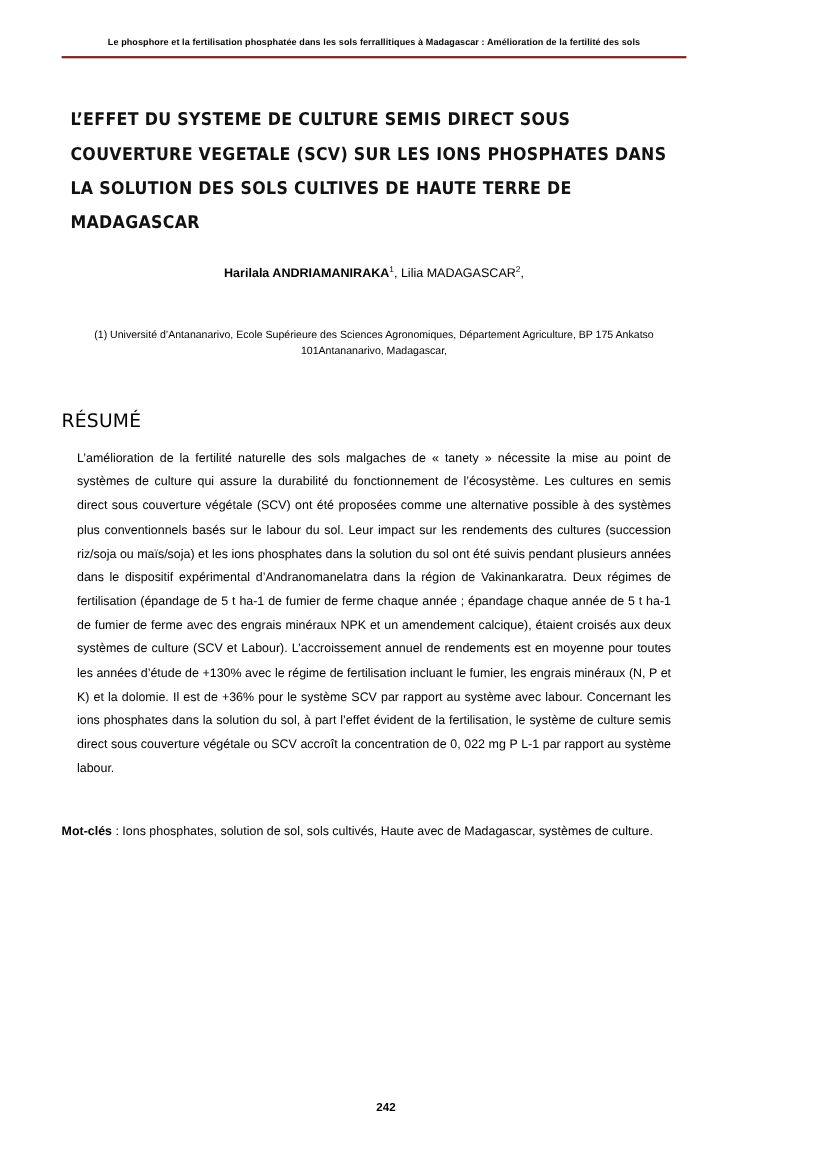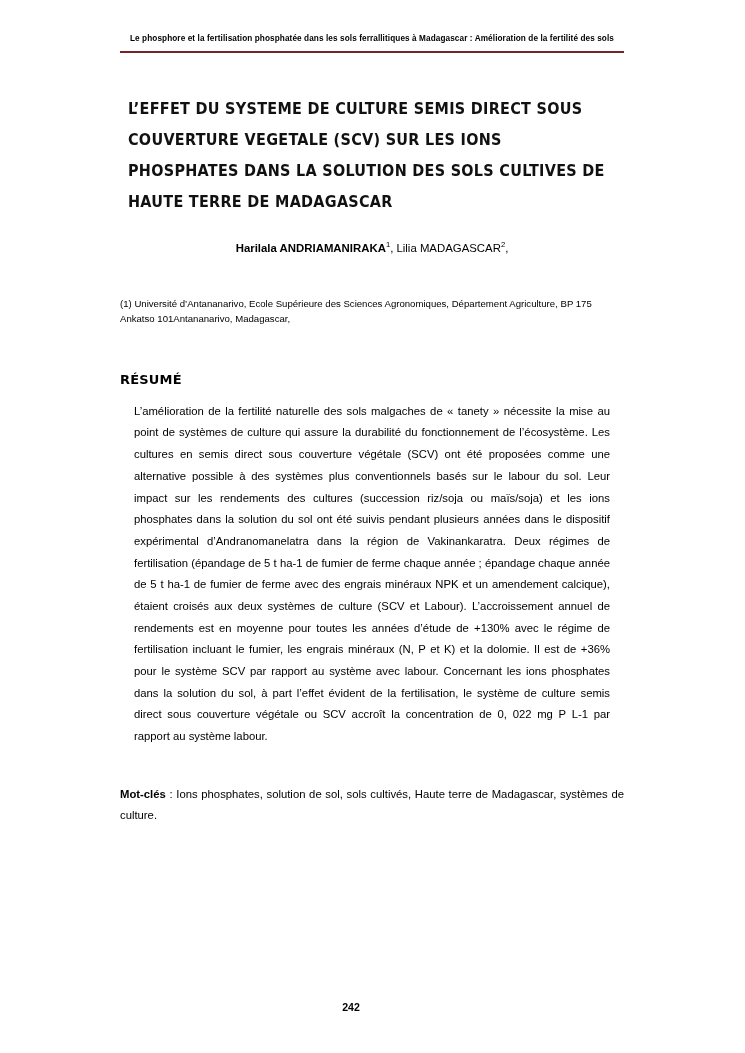--- a/index.html
+++ b/index.html
@@ -13,21 +13,21 @@
     font-family: "Liberation Sans", sans-serif;
     color: #000000;
     position: relative;
     overflow: hidden;
   }
   .page {
     position: relative;
     width: 702px;
     height: 1053px;
     box-sizing: border-box;
-    padding: 34px 78px 0 120px;
+    padding: 34px 78px 0 56px;
   }
   .running-head {
     text-align: center;
     font-size: 8.2px;
     font-weight: bold;
     letter-spacing: 0.1px;
     line-height: 1.2;
     color: #000;
     margin: 0 0 7px 0;
   }
@@ -52,29 +52,29 @@
     font-size: 11.4px;
     margin: 0 0 44px 0;
   }
   .authors b {
     font-weight: bold;
   }
   .affil {
     font-size: 9.6px;
     line-height: 1.48;
     margin: 0 0 10px 0;
-    text-align: left;
+    text-align: center;
   }
   .affil.second {
     margin-bottom: 0;
   }
   .section-title {
     font-family: "DejaVu Sans", sans-serif;
-    font-weight: bold;
-    font-size: 13px;
+    font-weight: normal;
+    font-size: 17px;
     letter-spacing: 0.2px;
     margin: 46px 0 12px 0;
   }
   .abstract {
     font-size: 11.3px;
     line-height: 1.92;
     text-align: justify;
     margin: 14px;
   }
   .keywords {
@@ -113,17 +113,17 @@
   <div class="authors">
     <b>Harilala ANDRIAMANIRAKA</b><sup>1</sup><span>, Lilia MADAGASCAR</span><sup>2</sup><span>,</span>
   </div>
 
   <p class="affil">(1) Université d’Antananarivo, Ecole Supérieure des Sciences Agronomiques, Département Agriculture, BP 175 Ankatso 101Antananarivo, Madagascar,</p>
 
   <h2 class="section-title">RÉSUMÉ</h2>
 
   <p class="abstract">L’amélioration de la fertilité naturelle des sols malgaches de « tanety » nécessite la mise au point de systèmes de culture qui assure la durabilité du fonctionnement de l’écosystème. Les cultures en semis direct sous couverture végétale (SCV) ont été proposées comme une alternative possible à des systèmes plus conventionnels basés sur le labour du sol. Leur impact sur les rendements des cultures (succession riz/soja ou maïs/soja) et les ions phosphates dans la solution du sol ont été suivis pendant plusieurs années dans le dispositif expérimental d’Andranomanelatra dans la région de Vakinankaratra. Deux régimes de fertilisation (épandage de 5 t ha-1 de fumier de ferme chaque année ; épandage chaque année  de 5 t ha-1 de fumier de ferme avec des  engrais minéraux NPK et un amendement calcique), étaient croisés aux deux systèmes de culture (SCV et Labour). L’accroissement annuel de rendements est en moyenne pour toutes les années d’étude de +130% avec le régime de fertilisation incluant le fumier, les engrais minéraux (N, P et K) et la dolomie. Il est de +36% pour le système SCV par rapport au système avec labour. Concernant les ions phosphates dans la solution du sol, à part l’effet évident de la fertilisation, le système de culture semis direct sous couverture végétale ou SCV accroît la concentration de 0, 022 mg P L-1 par rapport au système labour.</p>
 
-  <p class="keywords"><b>Mot-clés</b><span> : Ions phosphates, solution de sol, sols cultivés, Haute terre de Madagascar, systèmes de culture.</span></p>
+  <p class="keywords"><b>Mot-clés</b><span> : Ions phosphates, solution de sol, sols cultivés, Haute avec de Madagascar, systèmes de culture.</span></p>
 
   <div class="page-number">242</div>
 
 </div>
 
 </body></html>

